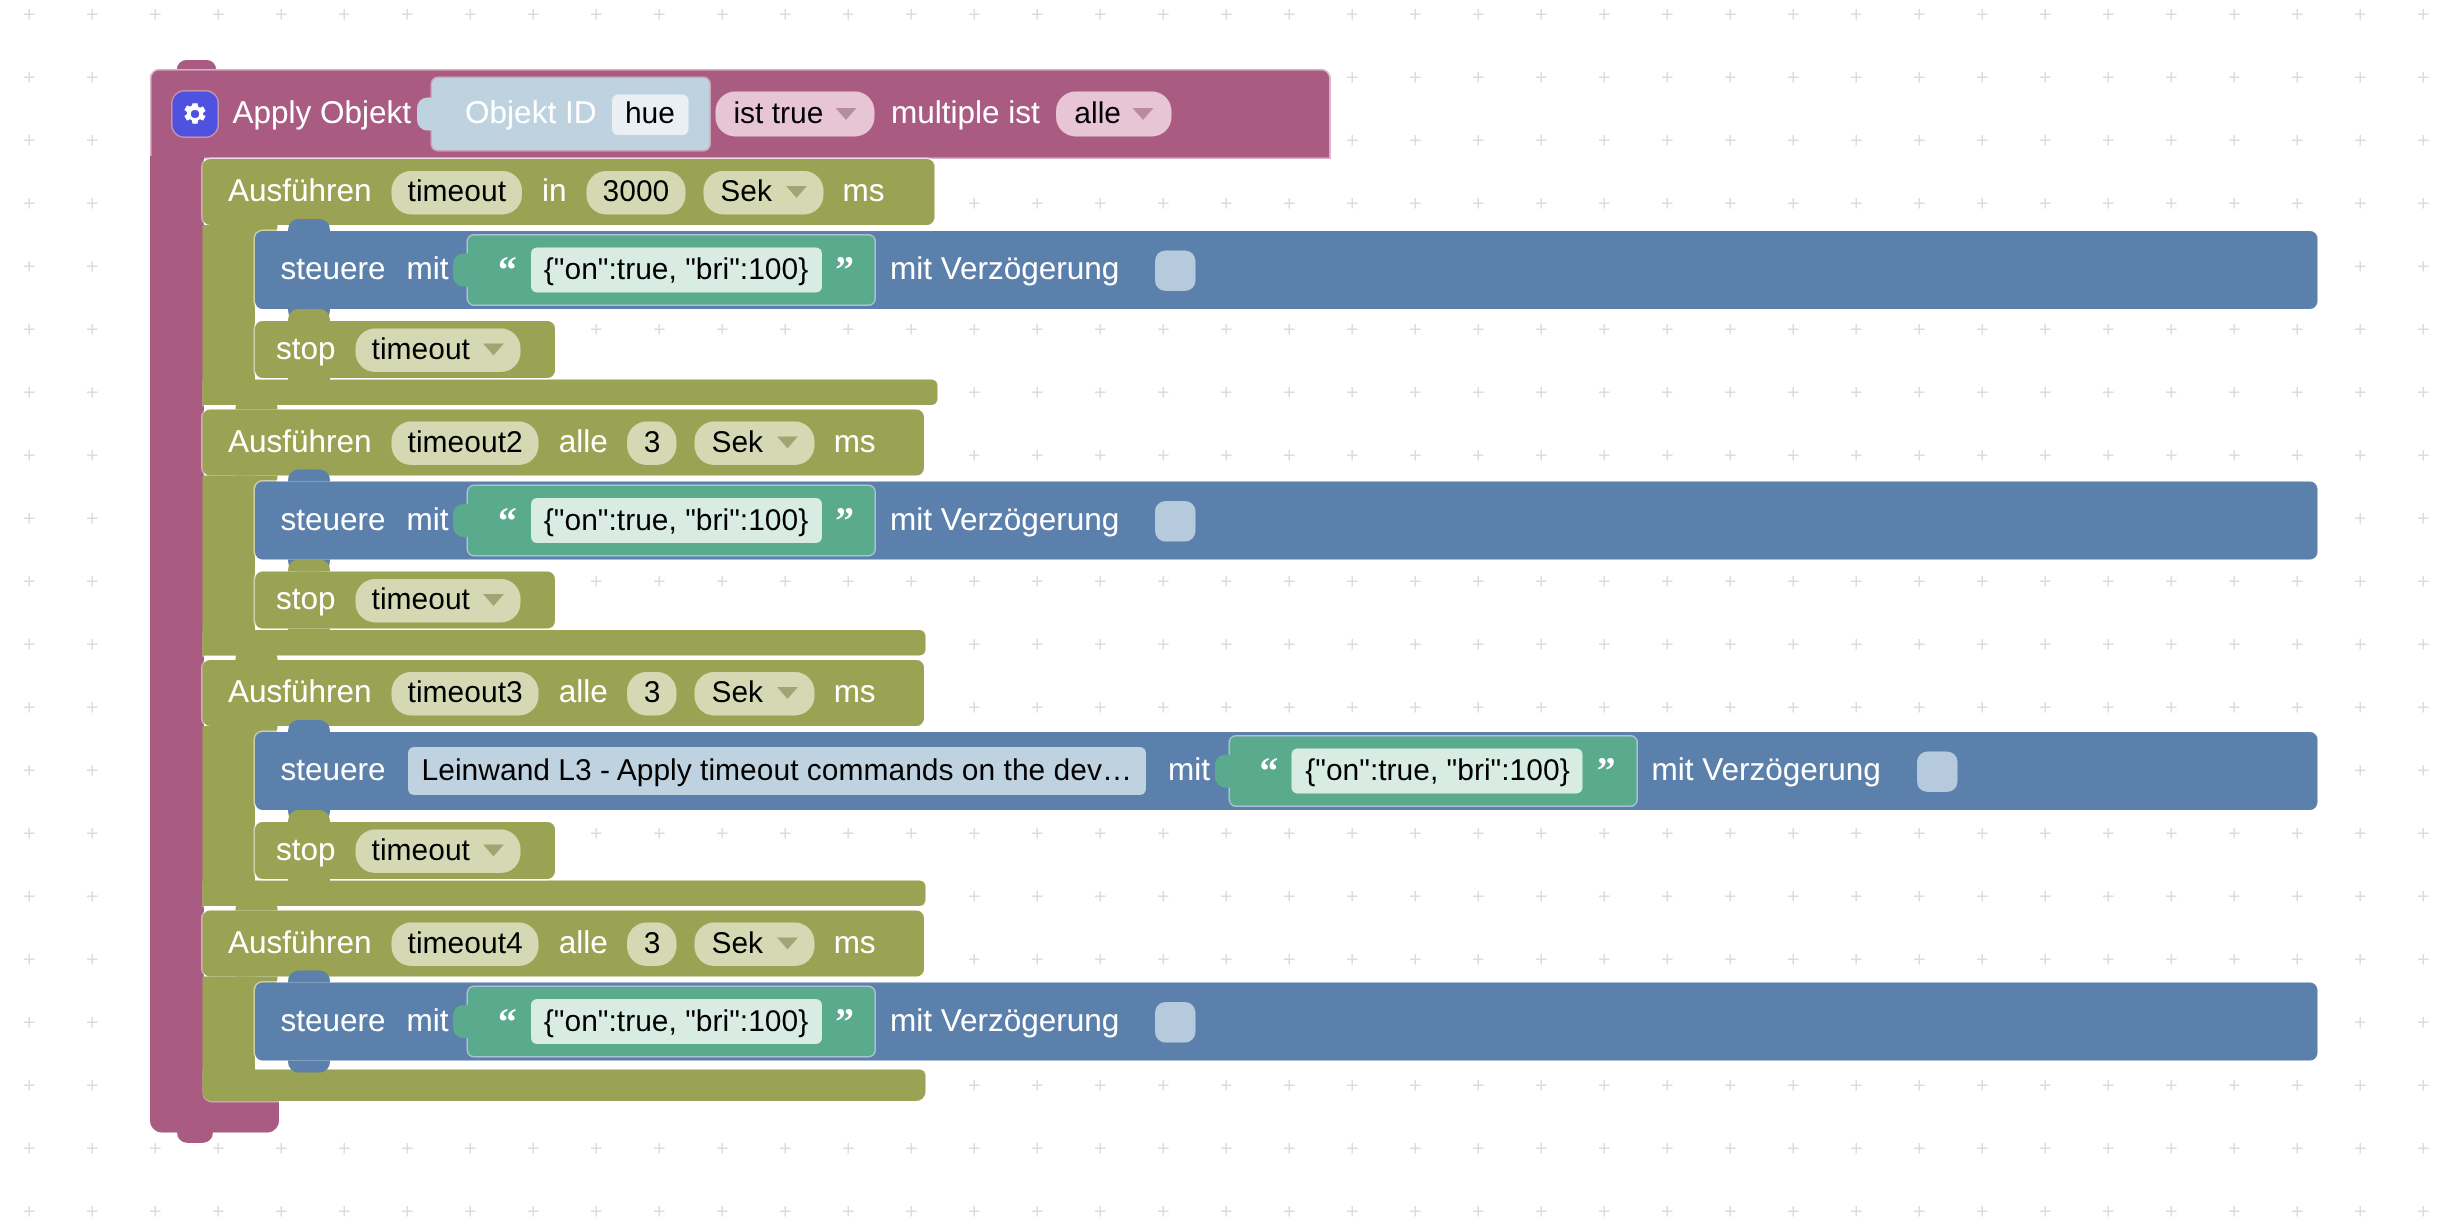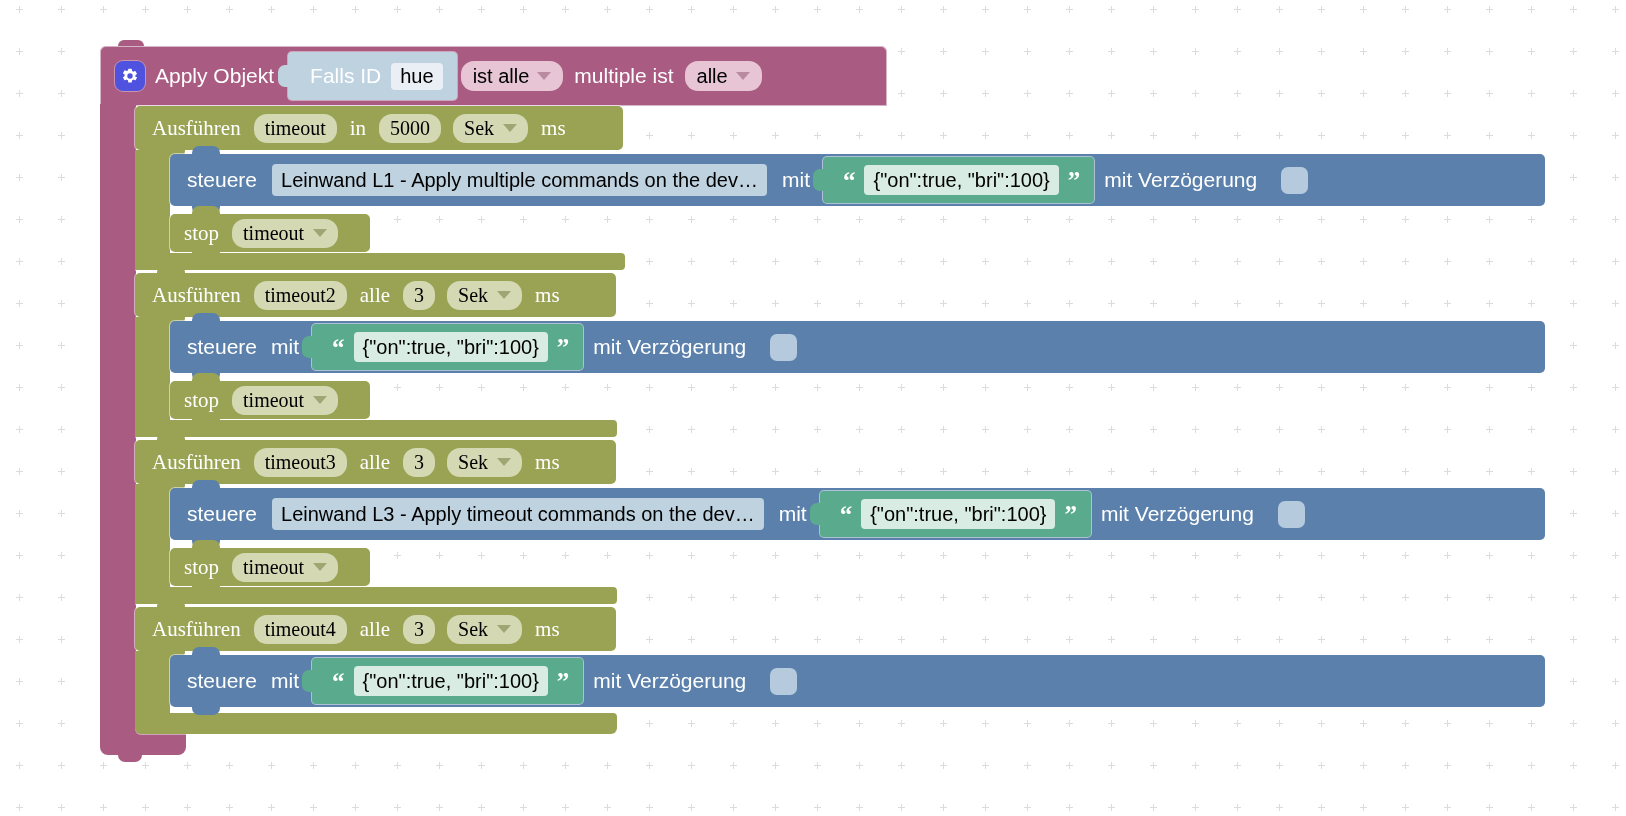--- a/index.html
+++ b/index.html
@@ -180,21 +180,20 @@
     border-left: 7px solid transparent;
     border-right: 7px solid transparent;
     border-top: 8px solid #b88ba1;
   }
 
   
   .olive-block {
     background: #9aa353;
     border-radius: 5px;
     box-shadow: 0 0 0 1px rgba(255,255,255,.5);
-    font-family: Liberation Serif, serif;
   }
   .olive-head {
     height: 44px;
     display: flex;
     align-items: center;
     padding-left: 17px;
   }
   .olive-notch {
     position: absolute;
     left: 22px;
@@ -1112,26 +1111,26 @@
       <div class="gear-btn">
         <svg width="18" height="18" viewBox="0 0 24 24" aria-hidden="true">
           <path fill="#ffffff" d="M19.14,12.94a7.07,7.07,0,0,0,0-1.88l2-1.58a.5.5,0,0,0,.12-.64l-1.9-3.28a.5.5,0,0,0-.6-.22l-2.39,1a7,7,0,0,0-1.62-.94l-.36-2.54a.5.5,0,0,0-.5-.42h-3.8a.5.5,0,0,0-.5.42L9.26,4.5a7.2,7.2,0,0,0-1.62.94l-2.39-1a.5.5,0,0,0-.6.22L2.75,7.94a.5.5,0,0,0,.12.64l2,1.58a7.07,7.07,0,0,0,0,1.88l-2,1.58a.5.5,0,0,0-.12.64l1.9,3.28a.5.5,0,0,0,.6.22l2.39-1a7,7,0,0,0,1.62.94l.36,2.54a.5.5,0,0,0,.5.42h3.8a.5.5,0,0,0,.5-.42l.36-2.54a7,7,0,0,0,1.62-.94l2.39,1a.5.5,0,0,0,.6-.22l1.9-3.28a.5.5,0,0,0-.12-.64ZM12,15.6A3.6,3.6,0,1,1,15.6,12,3.6,3.6,0,0,1,12,15.6Z"></path>
         </svg>
       </div>
 
       <span class="lbl-white">Apply Objekt</span>
 
       <div class="value-objid">
         <span class="tab-left" style="background:#bed2e0"></span>
-        <span class="txt">Falls ID</span>
+        <span class="txt">Objekt ID</span>
         <span class="field-light">hue</span>
       </div>
 
       <div class="dd-pill">
-        <span>ist alle</span>
+        <span>ist true</span>
         <span class="caret"></span>
       </div>
 
       <span class="lbl-white tight">multiple ist</span>
 
       <div class="dd-pill">
         <span>alle</span>
         <span class="caret"></span>
       </div>
     </div>
@@ -1140,37 +1139,36 @@
   <div class="blk" id="pinkSpine"></div>
   <div class="blk" id="pinkFoot"></div>
   <div class="blk" id="pinkFootNotch"></div>
 
   <div class="blk olive-block" style="left:135px; top:106px; width:488px; height:44px;">
     <div class="olive-notch" style="top:44px;"></div>
     <div class="olive-head">
       <span class="lbl-white tight" style="margin-left:0">Ausführen</span>
       <span class="field-olive">timeout</span>
       <span class="lbl-white tight">in</span>
-      <span class="field-olive">5000</span>
+      <span class="field-olive">3000</span>
       <span class="field-olive">
         <span>Sek</span>
         <span class="caret"></span>
       </span>
       <span class="lbl-white tight">ms</span>
     </div>
   </div>
 
   <div class="olive-left" style="left:135px; top:150px; height:120px;"></div>
   <div class="olive-bar" style="left:135px; top:253px; width:490px; height:17px;"></div>
 
   <div class="blk blue-block" style="left:170px; top:154px; width:1375px;">
     <div class="blue-topnotch"></div>
     <div class="blue-notch"></div>
     <span class="lbl-white tight" style="margin-left:0">steuere</span>
-    <span class="field-blue">Leinwand L1 - Apply multiple commands on the dev…</span>
     <span class="lbl-white tight">mit</span>
     <span class="green-block">
       <span class="tab-left" style="background:#5aab8d"></span>
       <span class="quote">“</span>
       <span class="field-green">{"on":true, "bri":100}</span>
       <span class="quote">”</span>
     </span>
     <span class="lbl-white">mit Verzögerung</span>
     <span class="checkbox"></span>
   </div>

